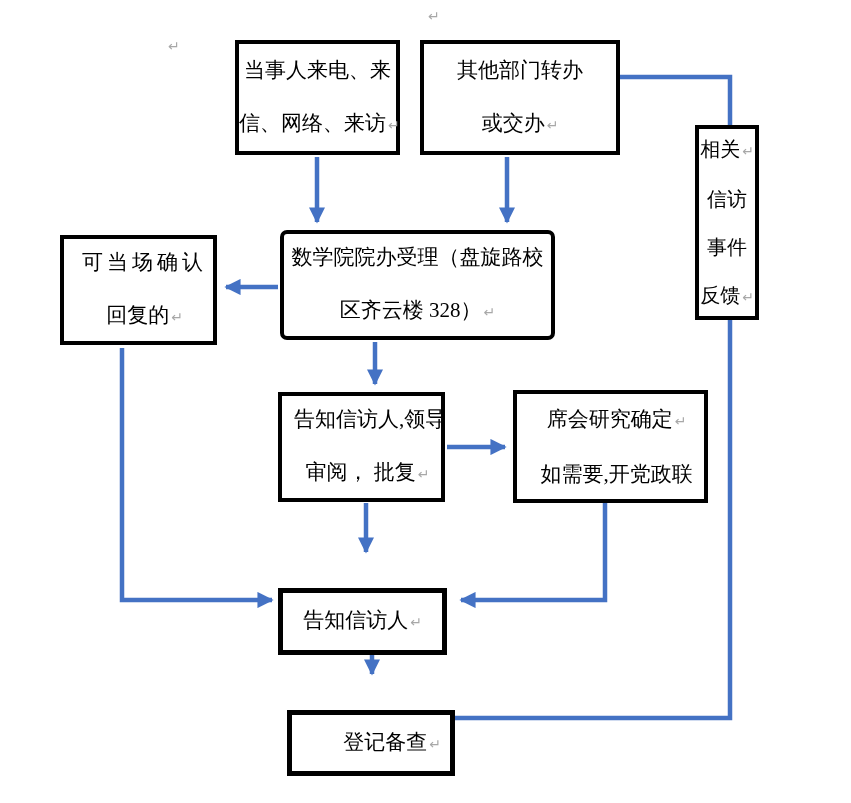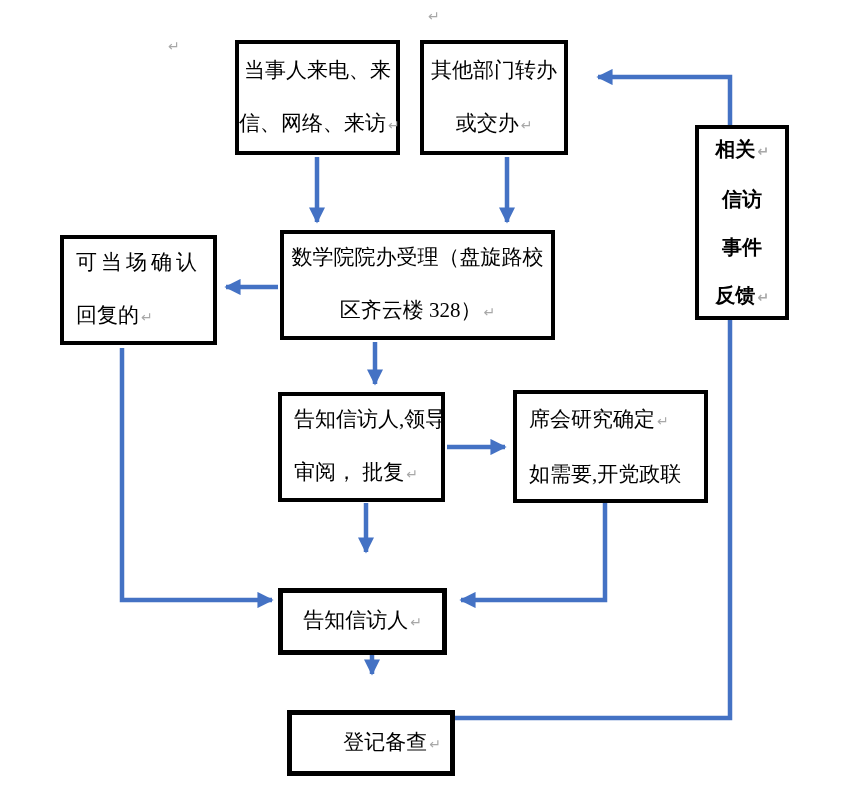--- a/index.html
+++ b/index.html
@@ -23,21 +23,21 @@
     display:flex;
     flex-direction:column;
     justify-content:center;
     z-index:2;
     font-size:21px;
     line-height:53px;
   }
   .node.heavy{border-width:5px;margin-top:28px;}
   .ln{white-space:nowrap;}
   .ln.c{text-align:center;}
-  .ln.l{text-align:left;padding-left:12px;}
+  .ln.l{text-align:center;padding-left:12px;}
   .sp{letter-spacing:4px;}
   .pmark{
     color:#a8a8a8;
     font-size:14px;
     margin-left:2px;
     font-family:"DejaVu Sans",sans-serif;
   }
   .free-pmark{
     position:absolute;
     z-index:3;
@@ -70,33 +70,33 @@
       <path d="M372,629 L372,674" marker-end="url(#ah)"></path>
       <path d="M455,718 L730,718 L730,77 L598,77" marker-end="url(#ah)"></path>
     </g>
   </svg>
 
   <div class="node" style="left:235px;top:40px;width:165px;height:115px;">
     <div class="ln c"><span>当事人来电、来</span></div>
     <div class="ln c"><span>信、网络、来访</span><span class="pmark">↵</span></div>
   </div>
 
-  <div class="node" style="left:420px;top:40px;width:148px;height:115px;">
+  <div class="node" style="left:420px;top:40px;width:200px;height:115px;">
     <div class="ln c"><span>其他部门转办</span></div>
     <div class="ln c"><span>或交办</span><span class="pmark">↵</span></div>
   </div>
 
-  <div class="node" id="tall-feedback" style="left:695px;top:125px;width:94px;height:195px;font-weight:bold;">
+  <div class="node" id="tall-feedback" style="left:695px;top:125px;width:64px;height:195px;">
     <div class="ln c"><span>相关</span><span class="pmark">↵</span></div>
     <div class="ln c"><span>信访</span></div>
     <div class="ln c"><span>事件</span></div>
     <div class="ln c"><span>反馈</span><span class="pmark">↵</span></div>
   </div>
 
-  <div class="node" style="left:280px;top:230px;width:275px;height:110px;">
+  <div class="node" style="left:280px;top:230px;width:275px;height:110px;border-radius:7px;">
     <div class="ln c"><span>数学院院办受理（盘旋路校</span></div>
     <div class="ln c"><span>区齐云楼 328）</span><span class="pmark">↵</span></div>
   </div>
 
   <div class="node" style="left:60px;top:235px;width:157px;height:110px;">
     <div class="ln l sp"><span>可当场确认</span></div>
     <div class="ln l"><span>回复的</span><span class="pmark">↵</span></div>
   </div>
 
   <div class="node" style="left:278px;top:392px;width:167px;height:110px;">

